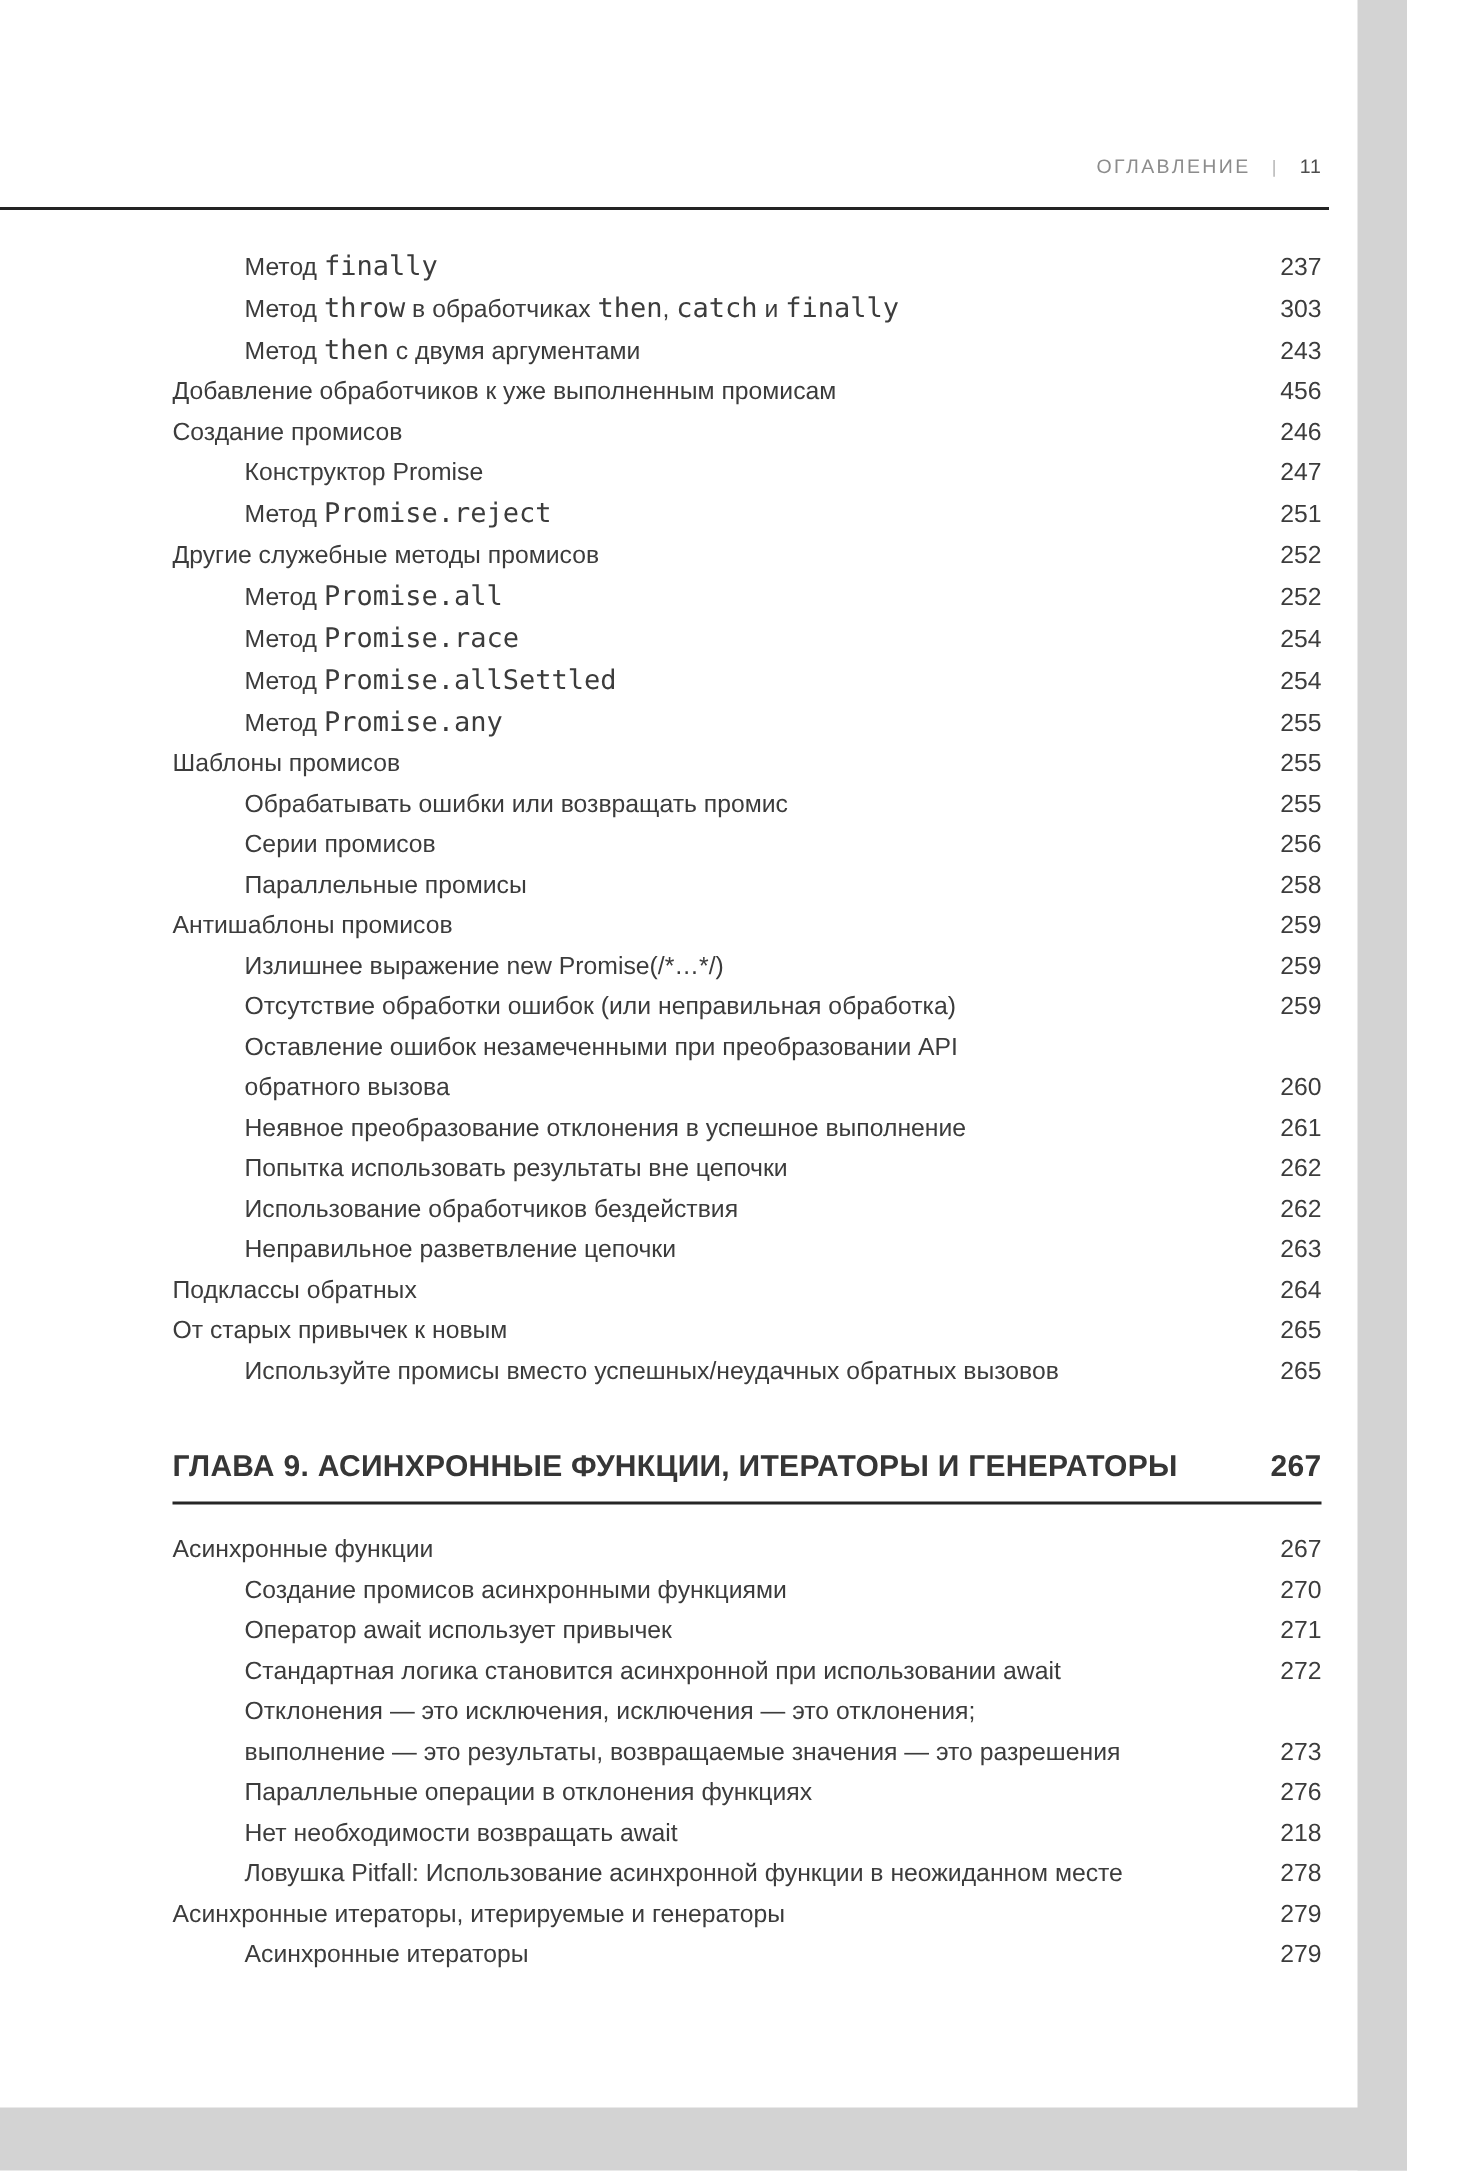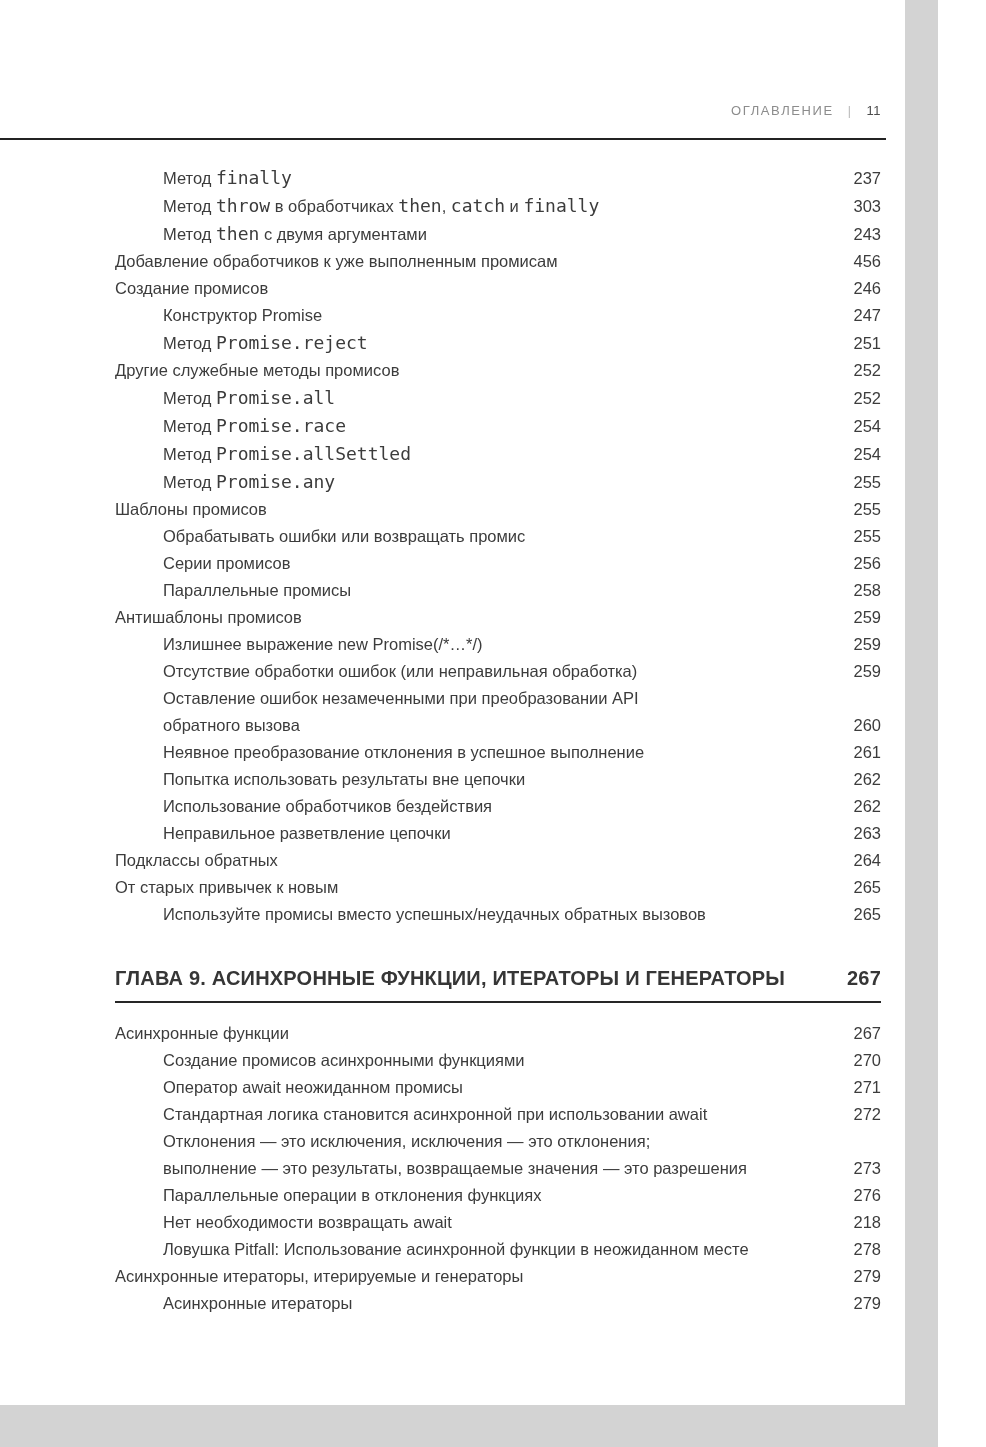--- a/index.html
+++ b/index.html
@@ -194,21 +194,21 @@
   <div id="toc-bottom">
       <div class="toc-row level-1">
         <div class="toc-text"><span>Асинхронные функции</span></div>
         <div class="toc-page">267</div>
       </div>
       <div class="toc-row level-2">
         <div class="toc-text"><span>Создание промисов асинхронными функциями</span></div>
         <div class="toc-page">270</div>
       </div>
       <div class="toc-row level-2">
-        <div class="toc-text"><span>Оператор await неожиданном промисы</span></div>
+        <div class="toc-text"><span>Оператор await использует привычек</span></div>
         <div class="toc-page">271</div>
       </div>
       <div class="toc-row level-2">
         <div class="toc-text"><span>Стандартная логика становится асинхронной при использовании await</span></div>
         <div class="toc-page">272</div>
       </div>
       <div class="toc-row level-2">
         <div class="toc-text"><span>Отклонения — это исключения, исключения — это отклонения;</span><br><span>выполнение — это результаты, возвращаемые значения — это разрешения</span></div>
         <div class="toc-page">273</div>
       </div>

